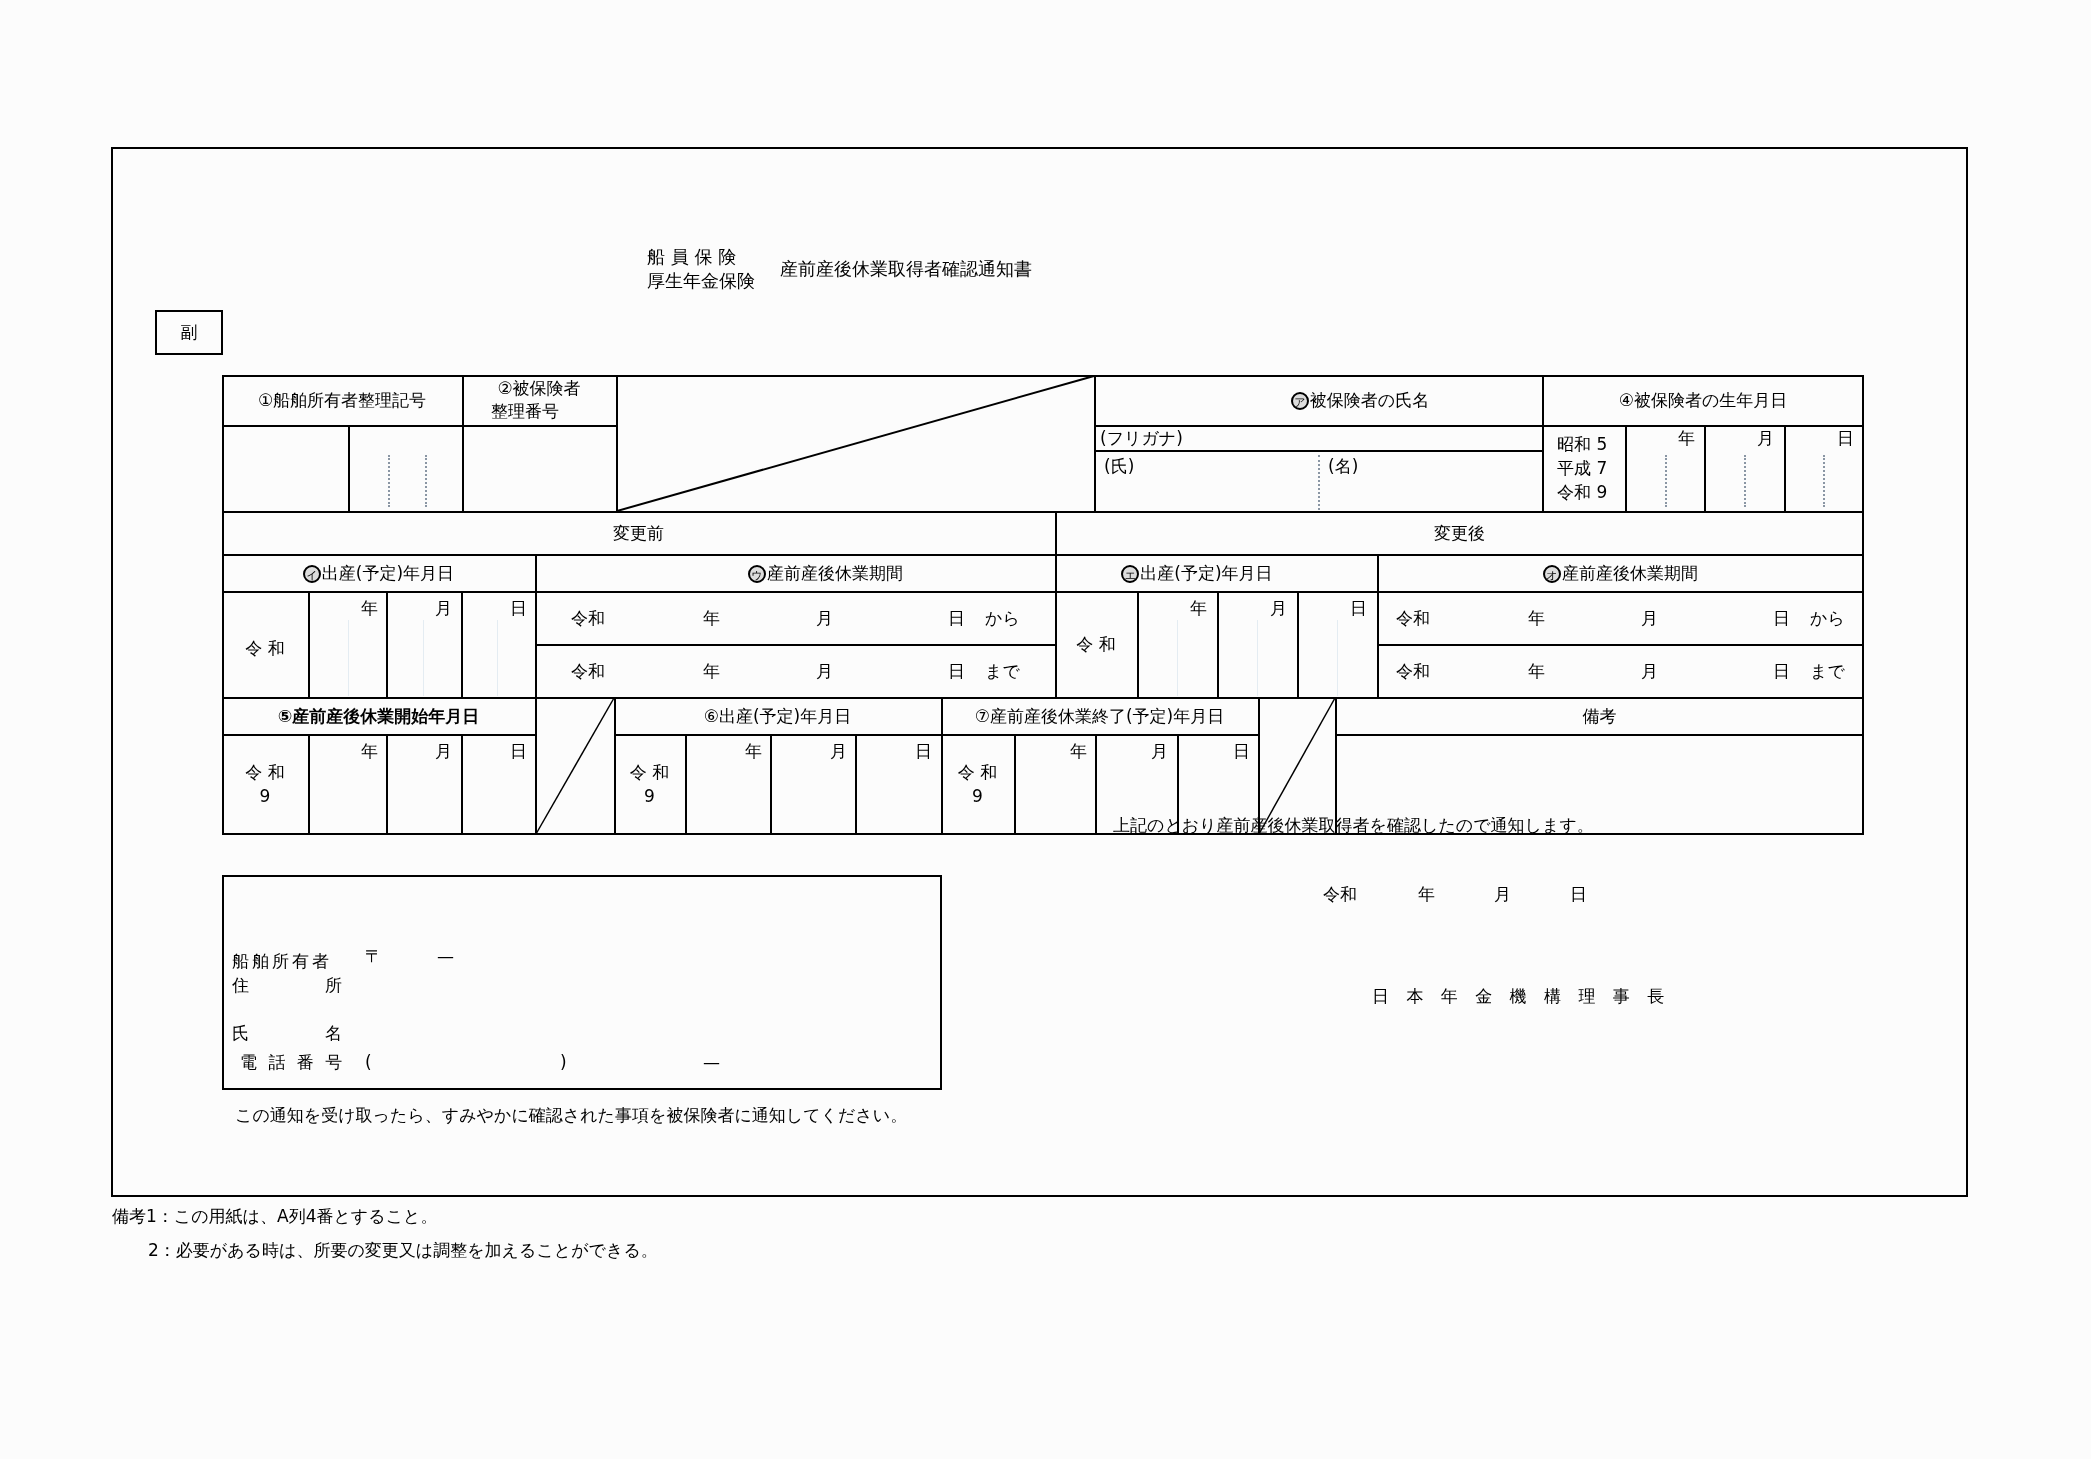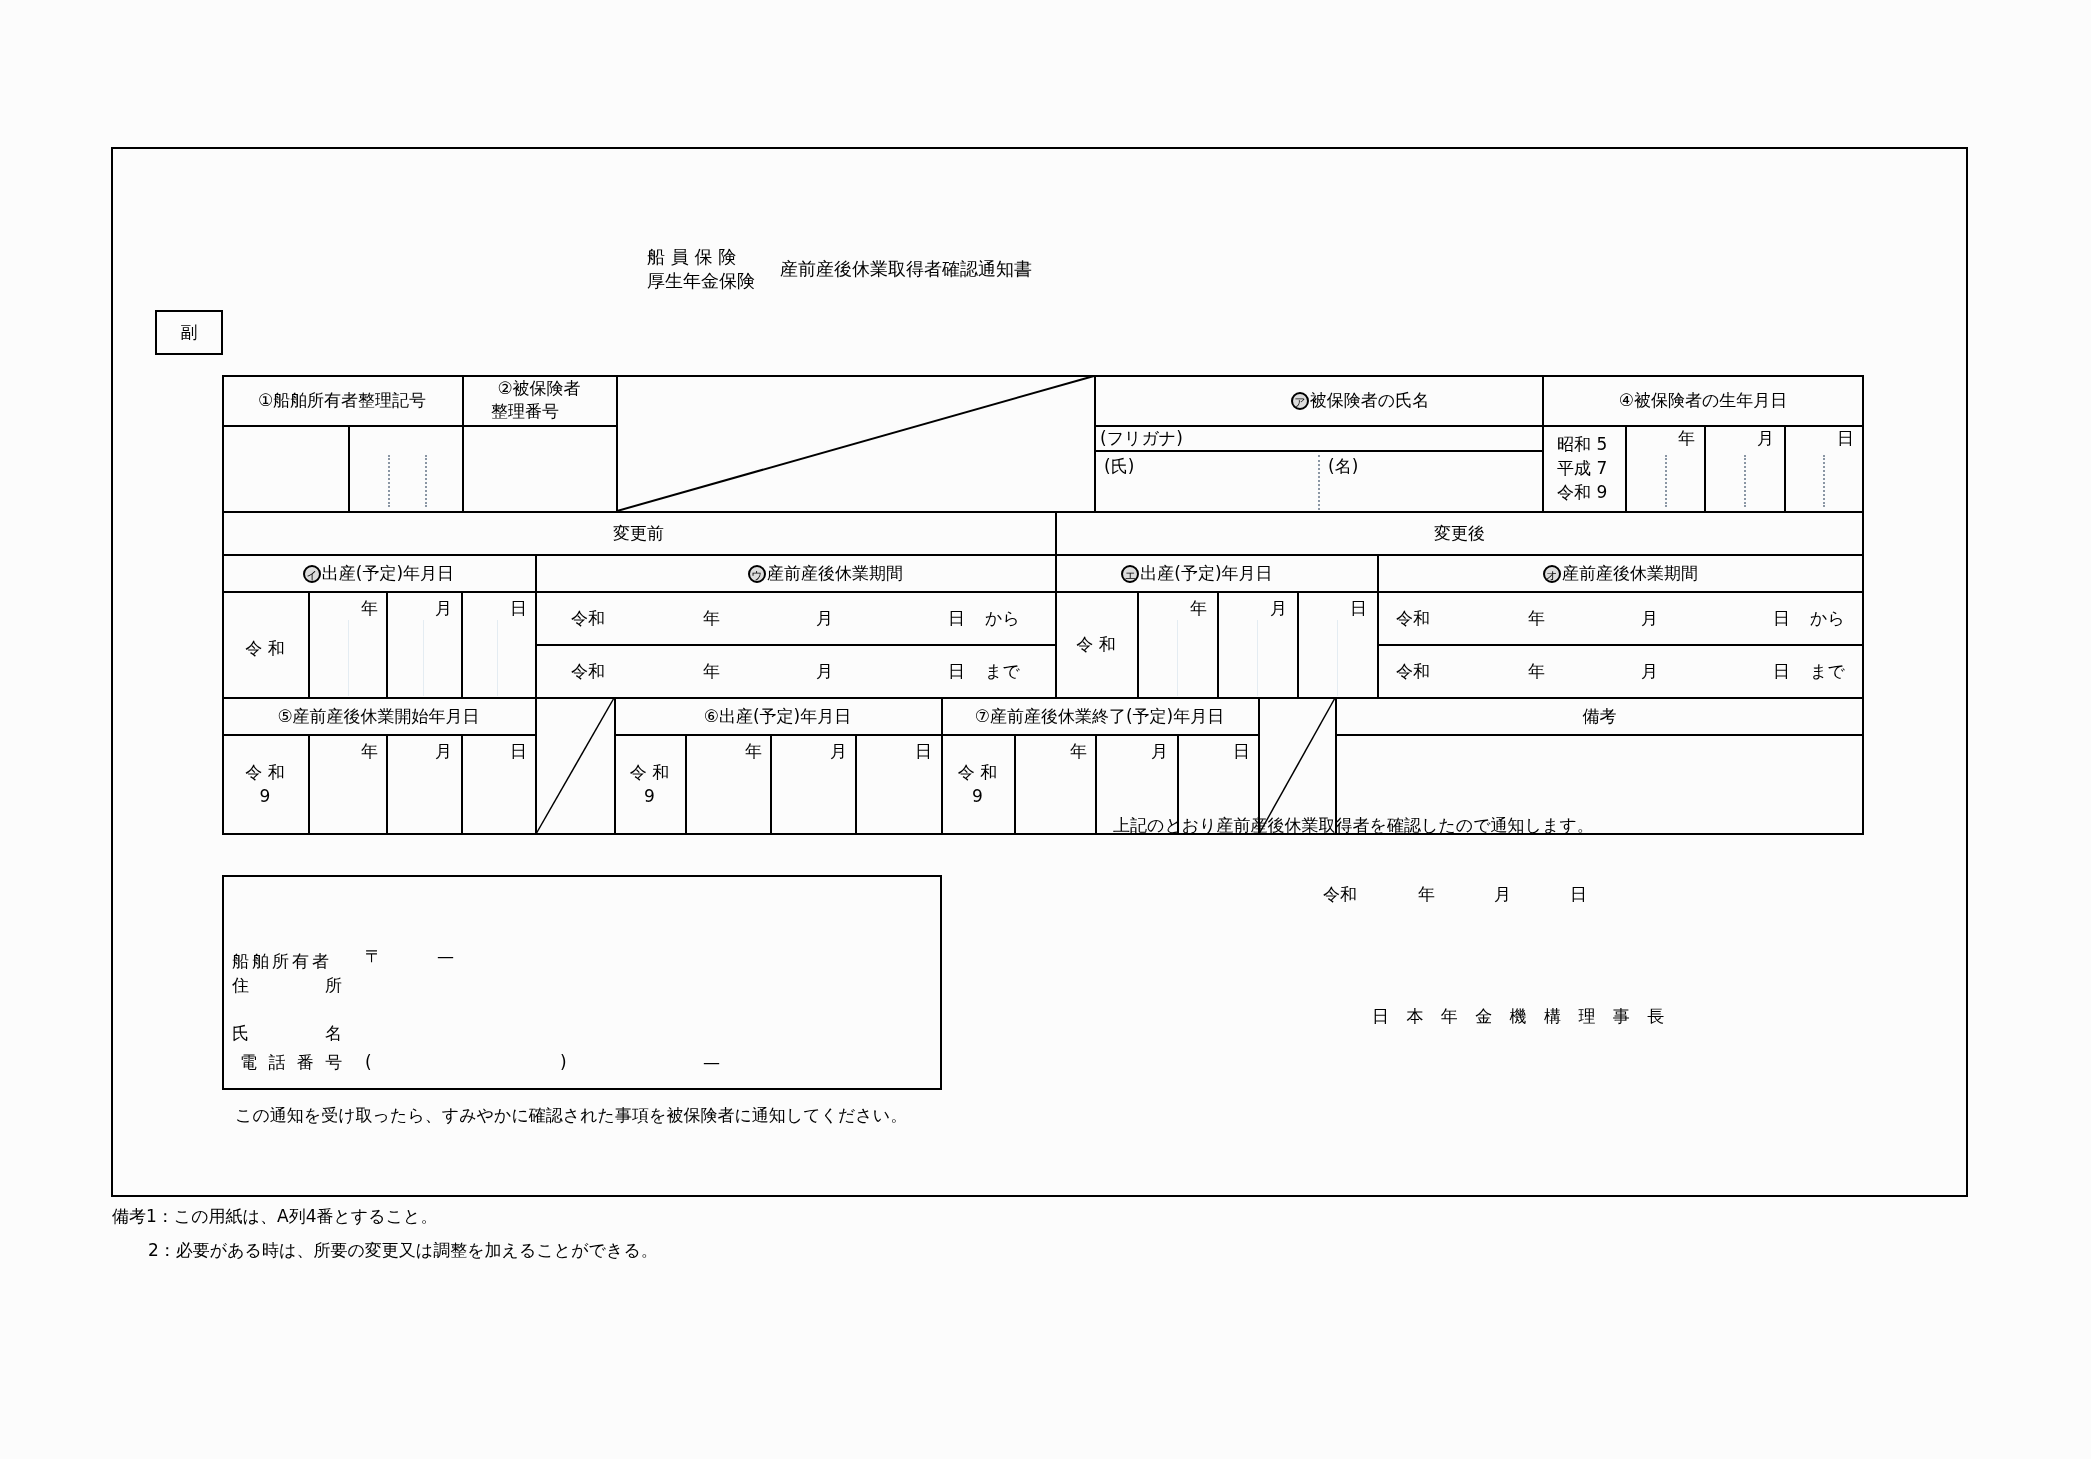--- a/index.html
+++ b/index.html
@@ -141,21 +141,21 @@
 <div class="vl" style="left:941px;top:697px;height:138px;"></div>
 <div class="vl" style="left:1258px;top:697px;height:138px;"></div>
 <div class="vl" style="left:1335px;top:697px;height:138px;"></div>
 <svg class="diag" style="left:536px;top:698px;" width="78" height="136">
     <line x1="0" y1="136" x2="78" y2="0" stroke="#000" stroke-width="1.5"></line>
   </svg>
 <svg class="diag" style="left:1259px;top:698px;" width="76" height="136">
     <line x1="0" y1="136" x2="76" y2="0" stroke="#000" stroke-width="1.5"></line>
   </svg>
 
-<div class="t c" style="left:222px;top:706px;width:313px;">⑤産前産後休業開始年月日</div>
+<div class="t c" style="left:222px;top:706px;width:313px;font-weight:bold;">⑤産前産後休業開始年月日</div>
 <div class="vl" style="left:308px;top:734px;height:100px;"></div>
 <div class="vl" style="left:386px;top:734px;height:100px;"></div>
 <div class="vl" style="left:461px;top:734px;height:100px;"></div>
 <div class="t c" style="left:222px;top:762px;width:86px;">令 和</div>
 <div class="t c" style="left:222px;top:786px;width:86px;">9</div>
 <div class="t r" style="left:308px;top:741px;width:70px;">年</div>
 <div class="t r" style="left:386px;top:741px;width:66px;">月</div>
 <div class="t r" style="left:461px;top:741px;width:66px;">日</div>
 
 <div class="t c" style="left:614px;top:706px;width:327px;">⑥出産(予定)年月日</div>
@@ -179,21 +179,21 @@
 <div class="t r" style="left:1177px;top:741px;width:73px;">日</div>
 
 <div class="t c" style="left:1335px;top:706px;width:529px;">備考</div>
 <div style="position:absolute;left:1337px;top:736px;width:525px;height:97px;"></div>
 
 <div class="t" style="left:1113px;top:815px;">上記のとおり産前産後休業取得者を確認したので通知します。</div>
 <div class="t" style="left:1323px;top:884px;">令和</div>
 <div class="t" style="left:1418px;top:884px;">年</div>
 <div class="t" style="left:1494px;top:884px;">月</div>
 <div class="t" style="left:1570px;top:884px;">日</div>
-<div class="t" style="left:1372px;top:986px;letter-spacing:6px;margin-top:20px;">日 本 年 金 機 構 理 事 長</div>
+<div class="t" style="left:1372px;top:986px;letter-spacing:6px;">日 本 年 金 機 構 理 事 長</div>
 
 <div class="box" style="left:222px;top:875px;width:720px;height:215px;"></div>
 <div class="t" style="left:365px;top:946px;">〒</div>
 <div class="t" style="left:437px;top:946px;">—</div>
 <div class="t lsp" style="left:232px;top:951px;letter-spacing:3px;">船舶所有者</div>
 <div class="t" style="left:232px;top:975px;">住</div>
 <div class="t" style="left:325px;top:975px;">所</div>
 <div class="t" style="left:232px;top:1023px;">氏</div>
 <div class="t" style="left:325px;top:1023px;">名</div>
 <div class="t" style="left:240px;top:1052px;letter-spacing:3px;">電 話 番 号</div>

